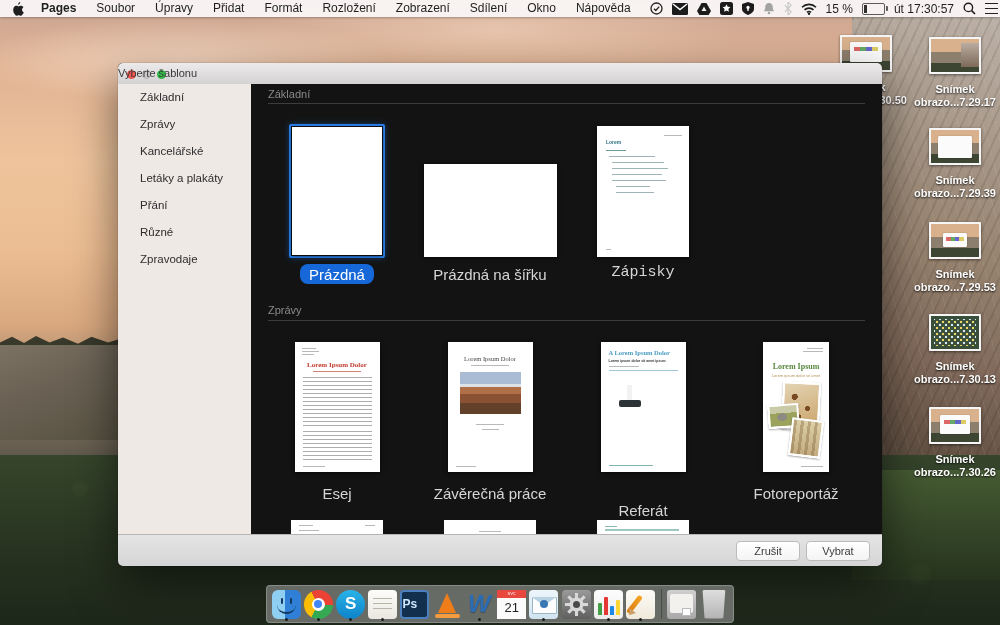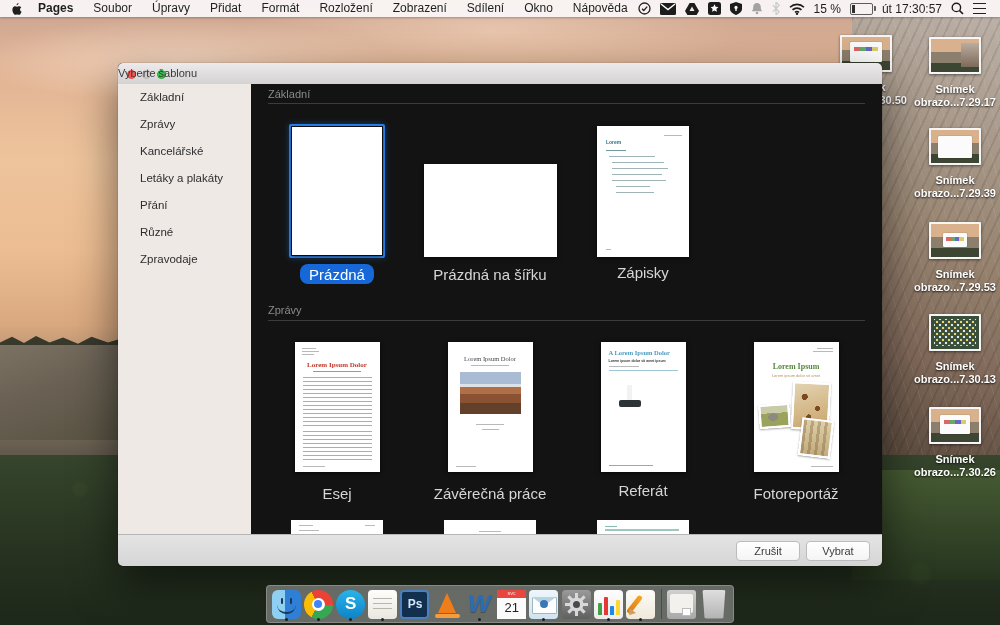--- a/index.html
+++ b/index.html
@@ -33,21 +33,21 @@
     radial-gradient(circle 16px at 70% 40%,#44583182 40%,transparent 70%),
     radial-gradient(circle 20px at 92% 70%,#3a4b2b82 40%,transparent 70%);}
 
   
   #menubar{left:0;top:0;width:1000px;height:17px;background:rgba(250,247,246,.94);
     display:flex;align-items:center;font-size:12px;color:#1f1f1f;z-index:50;
     box-shadow:0 1px 2px rgba(0,0,0,.25);}
   #menubar .mitem{padding:0 10px;line-height:17px;white-space:nowrap;}
   #menubar .appname{font-weight:bold;}
   #apple-logo{width:13px;height:14px;margin:0 6px 0 12px;display:block;}
-  #mb-right{margin-left:auto;display:flex;align-items:center;gap:9px;padding-right:14px;}
+  #mb-right{margin-left:auto;display:flex;align-items:center;gap:9px;padding-right:2px;}
   #mb-right svg{display:block;}
   .mb-txt{font-size:12px;color:#1f1f1f;white-space:nowrap;}
   #battery{width:21px;height:10px;border:1px solid #5c5c5c;border-radius:2px;position:relative;}
   #battery i{position:absolute;left:1px;top:1px;bottom:1px;width:3px;background:#2e2e2e;display:block;}
   #battery em{position:absolute;right:-4px;top:2.5px;width:2px;height:5px;background:#5c5c5c;border-radius:0 1px 1px 0;display:block;}
   #nc-icon{width:13px;height:9px;border-top:1.5px solid #222;border-bottom:1.5px solid #222;position:relative;}
   #nc-icon i{position:absolute;left:0;right:0;top:3.5px;height:1.5px;background:#222;display:block;}
 
   
   .dicon{width:110px;text-align:center;z-index:5;}
@@ -140,21 +140,21 @@
   .di-finder{background:linear-gradient(90deg,#8fd0f2 0 46%,#2f7fd6 46%);}
   .f-eye{position:absolute;top:8px;width:2px;height:6px;background:#14385e;border-radius:1px;}
   .f-smile{position:absolute;left:5px;top:13px;width:19px;height:9px;border:2px solid #14385e;border-top:none;border-left:none;border-right:none;border-radius:0 0 9px 9px;}
   .di-chrome{border-radius:50%;background:conic-gradient(from -30deg,#ea4335 0 120deg,#34a853 120deg 240deg,#fbbc05 240deg 360deg);}
   .c-center{position:absolute;left:8px;top:8px;width:13px;height:13px;border-radius:50%;background:#fff;}
   .c-inner{position:absolute;left:10.5px;top:10.5px;width:8px;height:8px;border-radius:50%;background:#4285f4;}
   .di-skype{border-radius:50%;background:linear-gradient(#29b3e8,#0d83c9);color:#fff;font-weight:bold;font-size:17px;text-align:center;line-height:28px;}
   .di-notes{background:linear-gradient(#fdfdfb,#e9e7df);border-radius:4px;}
   .n-line{position:absolute;left:5px;right:5px;height:1px;background:#b9b5a8;}
   .di-ps{background:#12304e;border:2px solid #4b7fbd;border-radius:4px;width:25px;height:25px;
-    color:#cfe6ff;font-weight:bold;font-size:12px;text-align:center;line-height:25px;}
+    color:#cfe6ff;font-weight:bold;font-size:12px;text-align:left;line-height:25px;}
   .di-vlc{background:transparent;}
   .vlc-cone{position:absolute;left:5px;top:3px;width:0;height:0;border-left:9.5px solid transparent;border-right:9.5px solid transparent;border-bottom:20px solid #ef7d1a;}
   .vlc-base{position:absolute;left:2px;bottom:1px;width:25px;height:4px;background:#f59c3f;border-radius:2px;}
   .di-word{background:transparent;color:#2b6db4;font-weight:bold;font-style:italic;font-size:24px;line-height:27px;text-align:center;text-shadow:0 1px 1px rgba(0,0,0,.3);}
   .di-cal{background:#fbfbfb;border-radius:0;}
   .cal-top{position:absolute;left:0;top:0;right:0;height:8px;background:#e8473f;color:#fff;font-size:4px;text-align:center;line-height:8px;}
   .cal-day{position:absolute;left:0;top:8px;right:0;bottom:0;font-size:13px;color:#222;text-align:center;line-height:20px;}
   .di-mail{background:linear-gradient(#eef6fb,#cfe3f0);border-radius:4px;}
   .m-env{position:absolute;left:3px;top:7px;width:23px;height:15px;background:#fdfdfd;border:1px solid #9db6c6;border-radius:1px;}
   .m-flap{position:absolute;left:3px;top:7px;width:0;height:0;border-left:12.5px solid transparent;border-right:12.5px solid transparent;border-top:9px solid #b9d2e2;}
@@ -356,21 +356,21 @@
         <span class="zline" style="left:9px;top:24px;width:20px;background:#6f9a9e;"></span>
         <span class="zline" style="left:12px;top:30px;width:46px;"></span>
         <span class="zline" style="left:15px;top:36px;width:52px;"></span>
         <span class="zline" style="left:15px;top:42px;width:56px;"></span>
         <span class="zline" style="left:15px;top:48px;width:50px;"></span>
         <span class="zline" style="left:15px;top:54px;width:54px;"></span>
         <span class="zline" style="left:19px;top:60px;width:34px;"></span>
         <span class="zline" style="left:19px;top:66px;width:38px;"></span>
         <span class="bar" style="left:9px;bottom:7px;width:5px;"></span>
       </div>
-      <div class="tpl-label" style="margin-top:7px;">Zápisky</div>
+      <div class="tpl-label" style="margin-top:7px;font-family:Liberation Mono, monospace;">Zápisky</div>
     </div>
 
     <div class="sec-head" style="top:220px;">Zprávy</div>
     <div class="sec-rule" style="top:236px;"></div>
 
     <div class="tpl-cell" style="left:11px;top:258px;">
       <div class="page" style="width:85px;height:130px;">
         <span class="bar" style="left:7px;top:6px;width:14px;"></span>
         <span class="bar" style="left:7px;top:9px;width:17px;"></span>
         <span class="bar" style="left:7px;top:12px;width:12px;"></span>
@@ -401,24 +401,24 @@
         <span class="bar" style="left:8px;right:8px;top:28px;background:#9fc6d4;"></span>
         <span class="photo-sea">
           <span class="lighthouse"></span>
             <span class="lh-rock"></span>
           <span class="foam" style="left:2px;top:36px;width:30px;"></span>
           <span class="foam" style="left:34px;top:42px;width:28px;"></span>
           <span class="foam" style="left:8px;top:50px;width:40px;"></span>
         </span>
         <span class="bar" style="left:8px;bottom:6px;width:44px;background:#7fb4ab;"></span>
       </div>
-      <div class="tpl-label" style="margin-top:10px;">Referát</div>
+      <div class="tpl-label" style="margin-top:30px;">Referát</div>
     </div>
     <div class="tpl-cell" style="left:470px;top:258px;">
-      <div class="page" style="width:85px;height:130px;">
+      <div class="page" style="width:66px;height:130px;">
         <span class="bar" style="right:6px;top:6px;width:16px;"></span>
         <span class="bar" style="right:6px;top:9px;width:20px;"></span>
         <span class="foto-title">Lorem Ipsum</span>
         <span class="foto-sub">Lorem ipsum dolor sit amet</span>
         <span class="ph ph-giraffe"></span>
         <span class="ph ph-elephant"></span>
         <span class="ph ph-meerkat"></span>
         <span class="bar" style="right:6px;bottom:5px;width:22px;"></span>
       </div>
       <div class="tpl-label" style="margin-top:13px;">Fotoreportáž</div>

